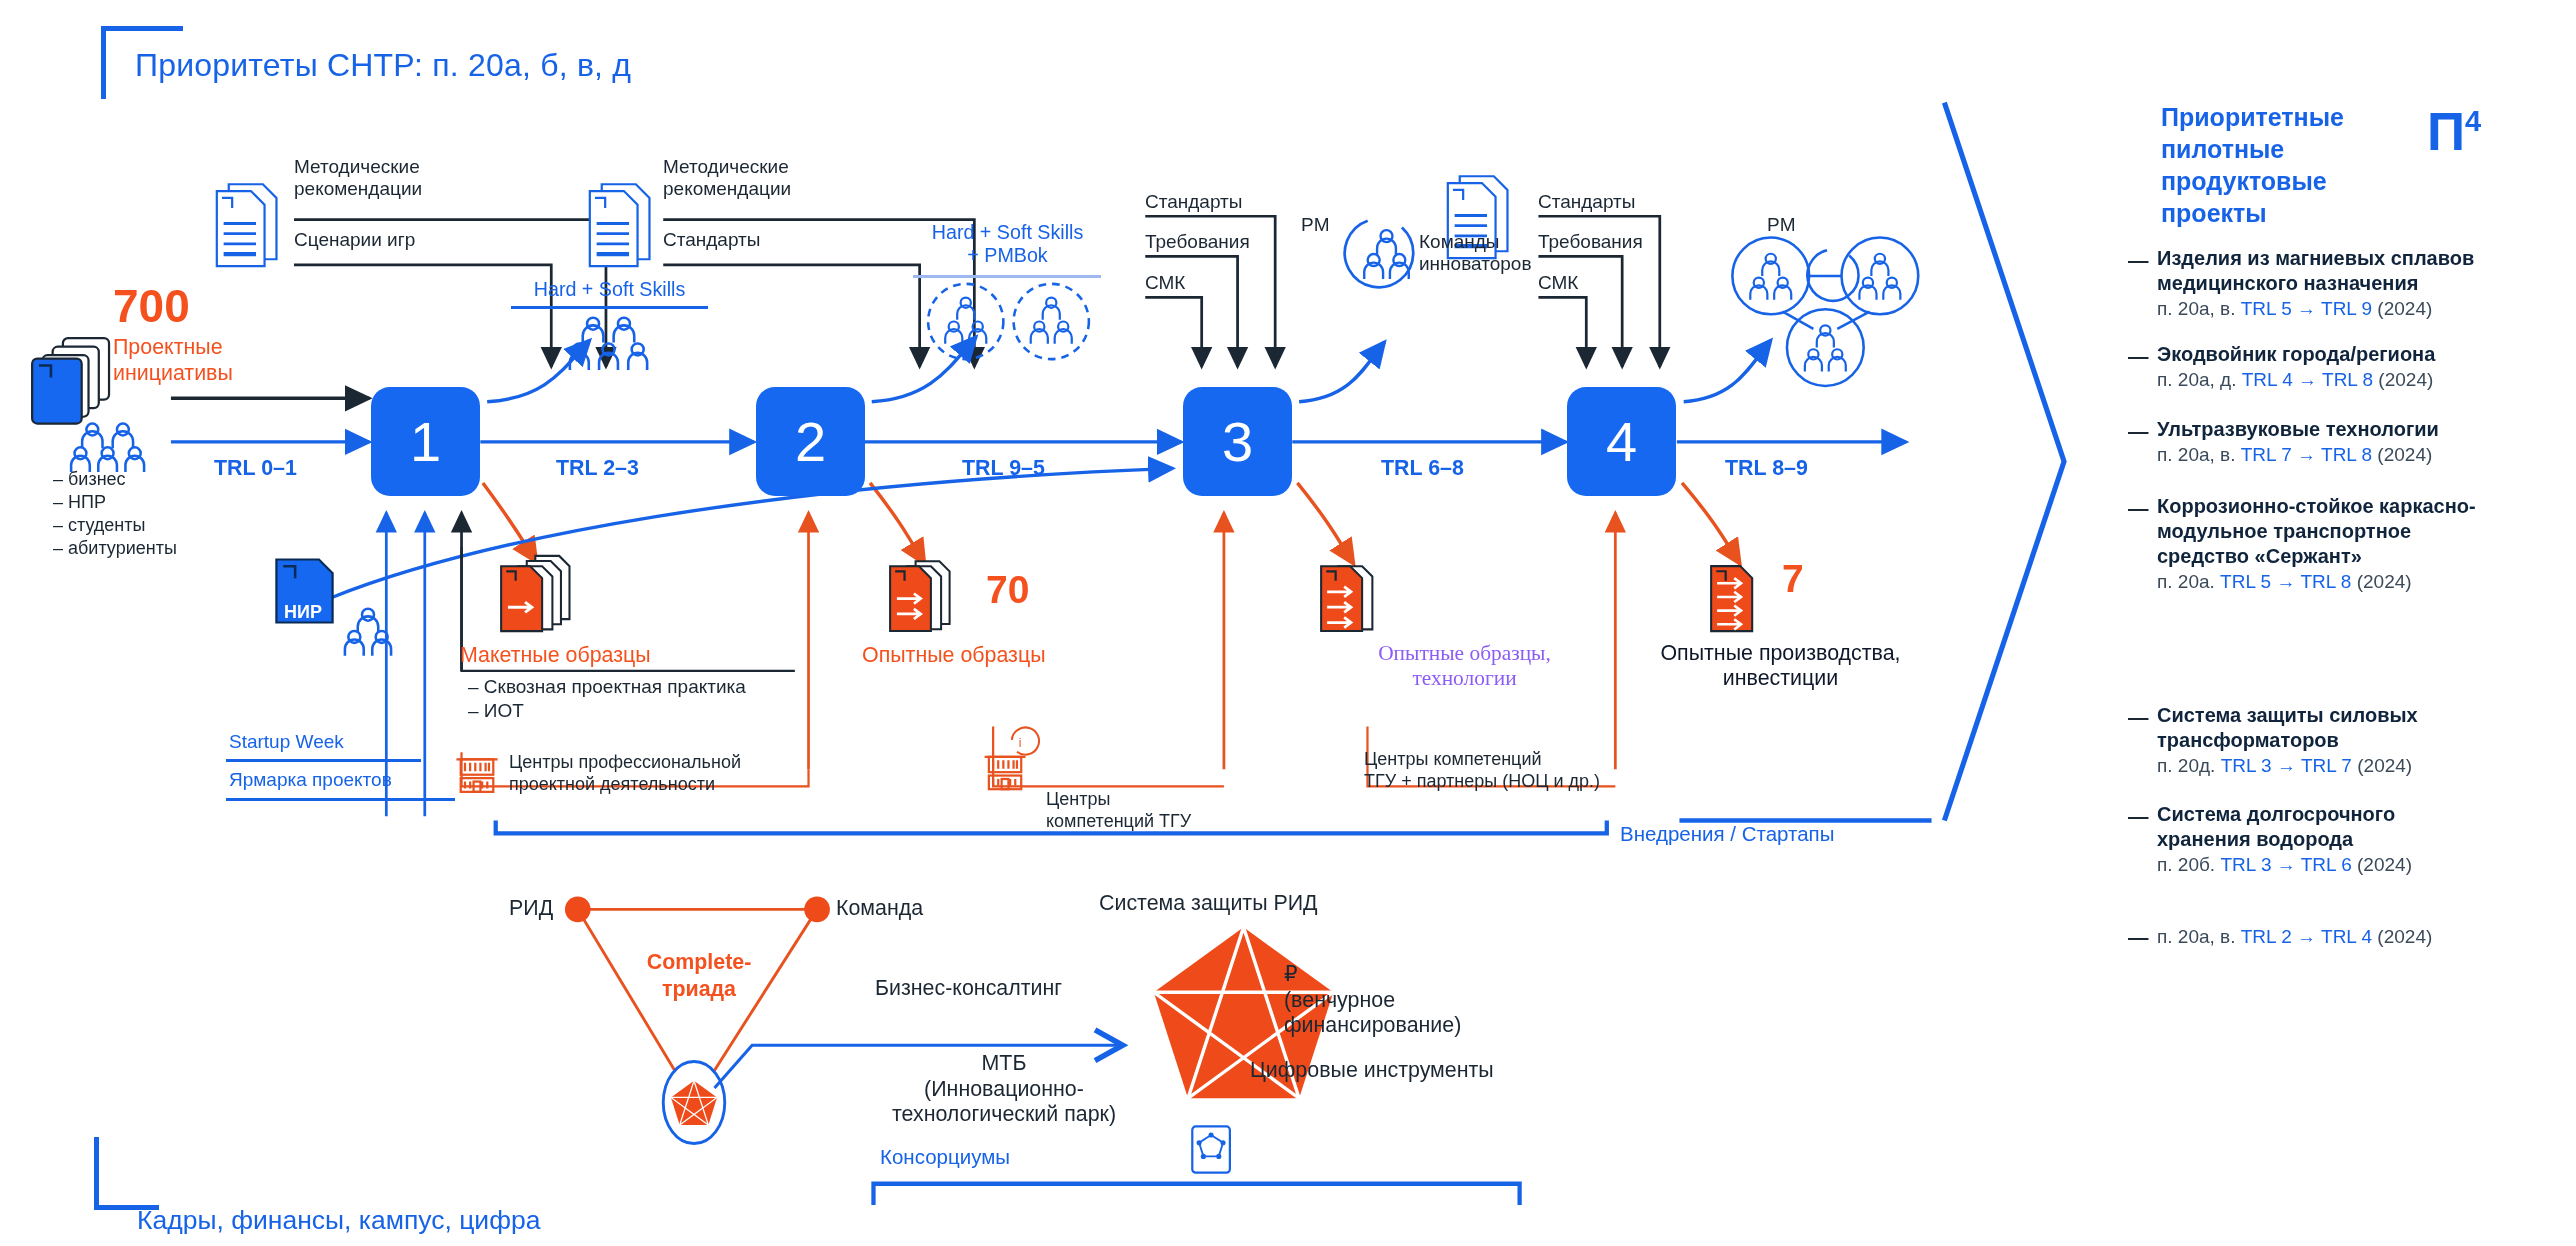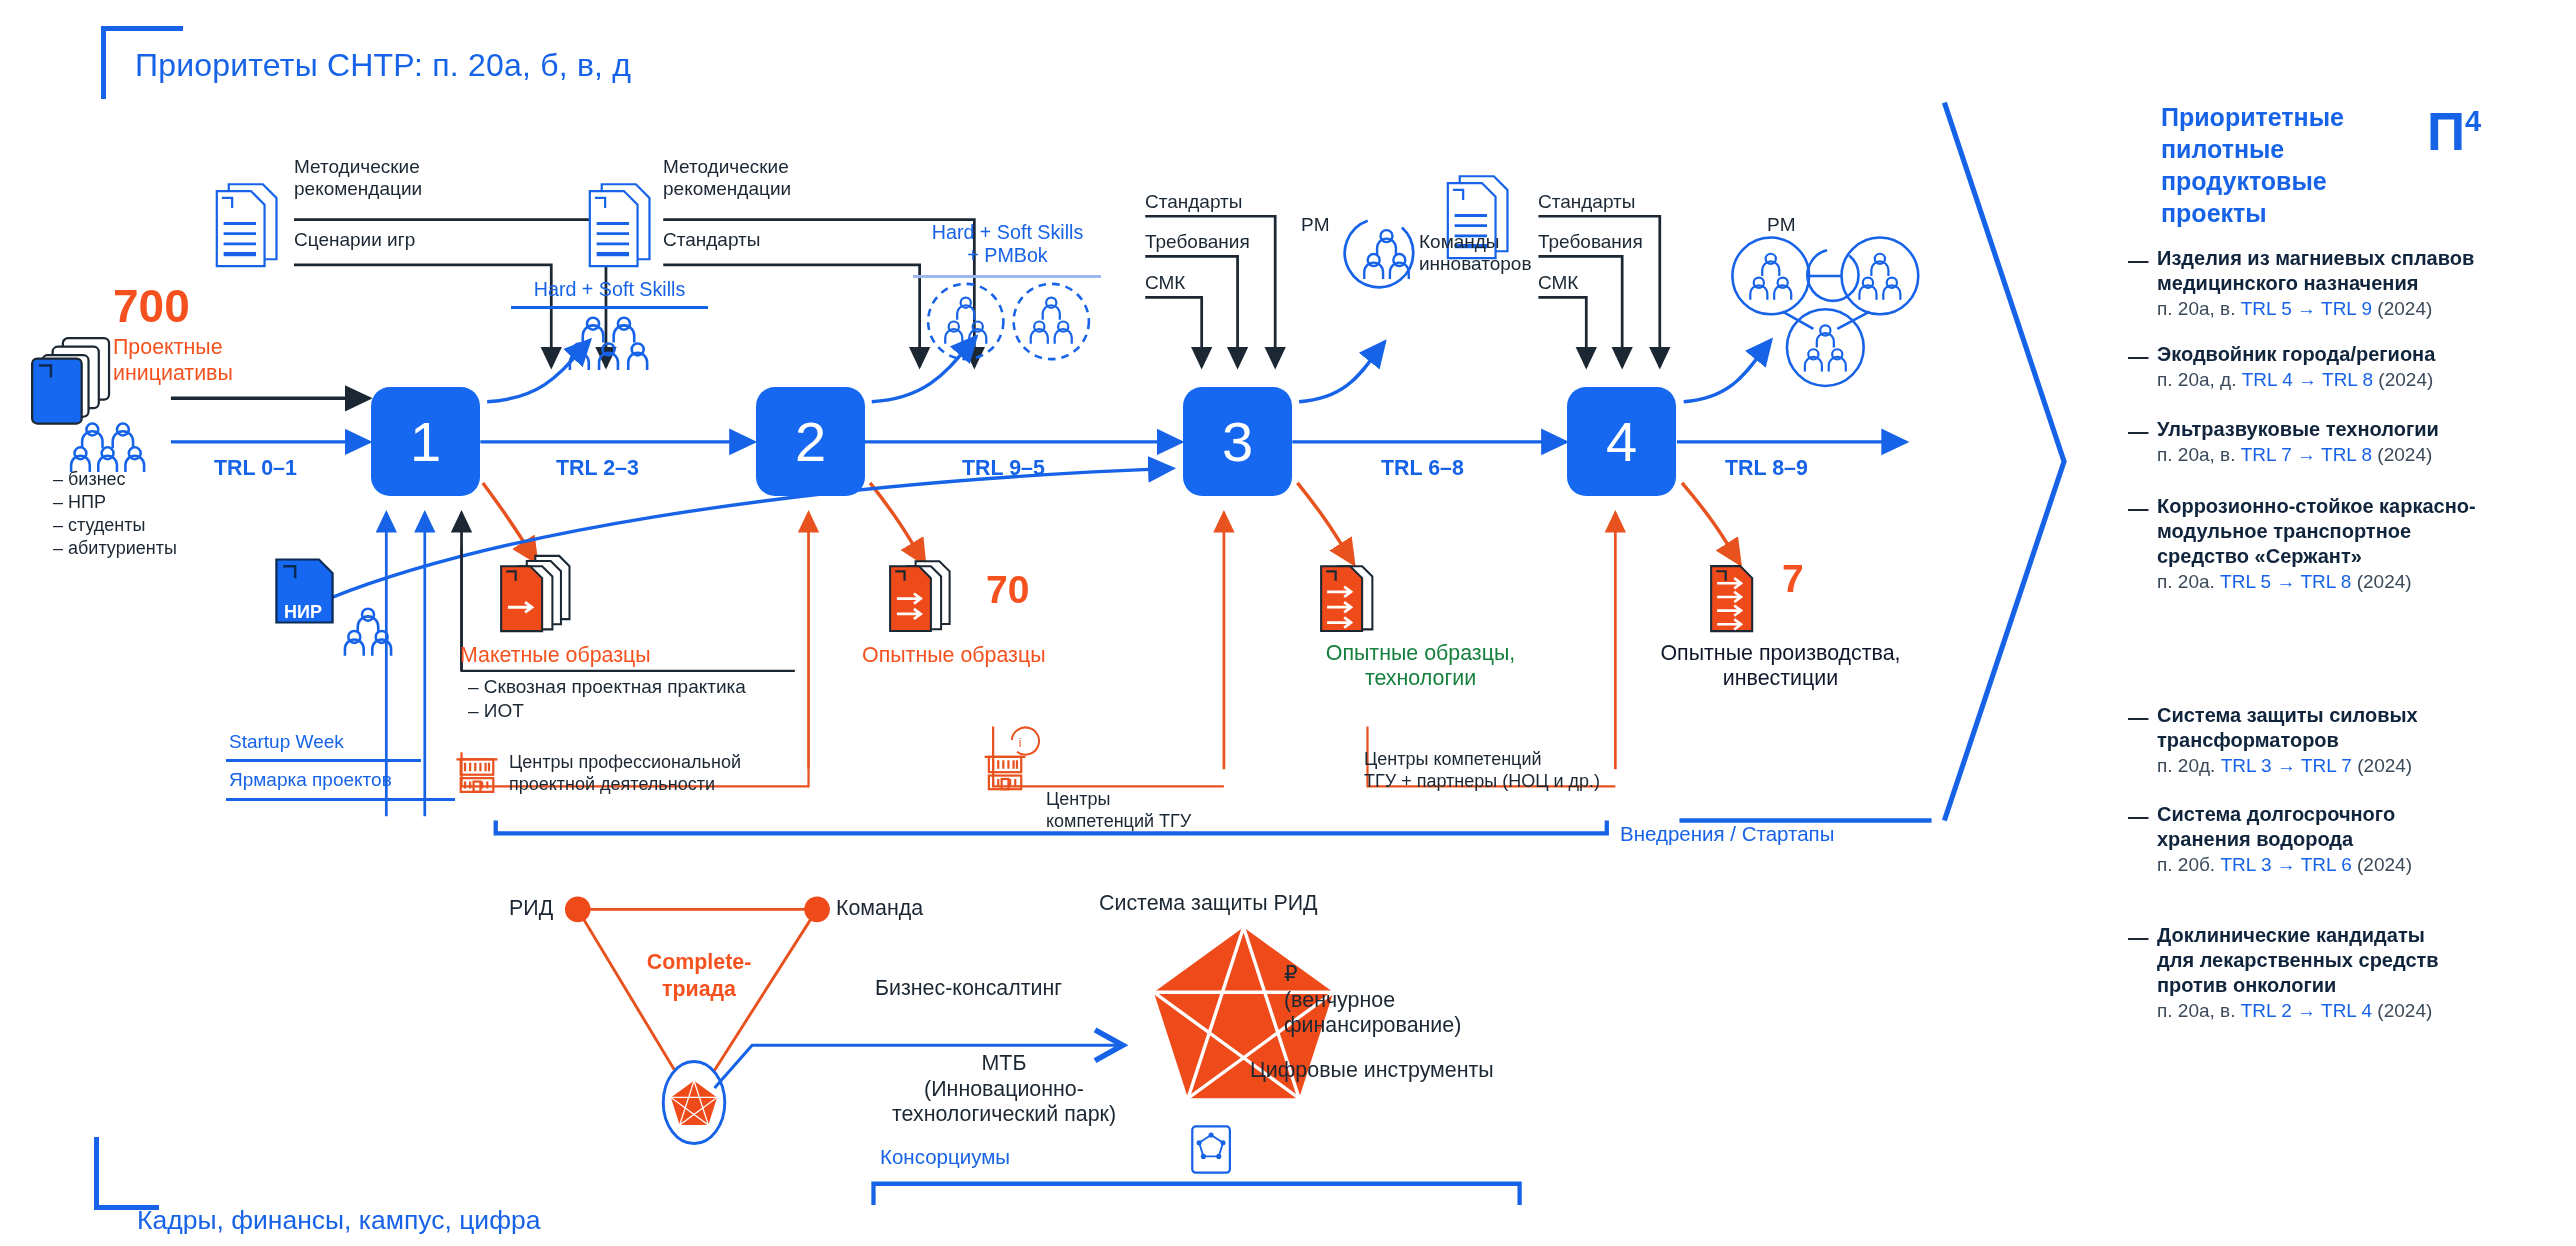--- a/index.html
+++ b/index.html
@@ -450,21 +450,21 @@
 <div class="abs nsel" style="left:862px;top:643px;font-size:21.4px;color:#f4511e;white-space:nowrap;">Опытные образцы</div>
 
 <div class="abs" style="left:1316px;top:554px;">
   <svg width="82" height="79" viewBox="0 0 96 92">
     <path d="M26,14 h28 l12,12 v62 h-40 z" fill="#fff" stroke="#1b2733" stroke-width="2.4"></path>
     <path d="M6,14 h34 l14,14 v62 h-48 z" fill="#ef4a1a" stroke="#1b2733" stroke-width="2.4"></path>
     <path d="M12,20 h11 v11" fill="none" stroke="#1b2733" stroke-width="2.6"></path>
     <path d="M13,44 h28 M33,38 l8,6 -8,6 M13,62 h28 M33,56 l8,6 -8,6 M13,80 h28 M33,74 l8,6 -8,6" fill="none" stroke="#fff" stroke-width="3.2"></path>
   </svg>
 </div>
-<div class="abs nsel" style="left:1306px;top:641px;font-size:21.4px;color:#15803d;line-height:1.18;white-space:pre-line;text-align:center;width:229px;">Опытные образцы,
+<div class="abs nsel" style="left:1350px;top:641px;font-size:21.4px;color:#8b5cf6;line-height:1.18;white-space:pre-line;text-align:center;width:229px;font-family:Liberation Serif, serif;">Опытные образцы,
 технологии</div>
 
 <div class="abs" style="left:1706px;top:554px;">
   <svg width="77" height="79" viewBox="0 0 90 92">
     <path d="M6,14 h34 l14,14 v62 h-48 z" fill="#ef4a1a" stroke="#1b2733" stroke-width="2.4"></path>
     <path d="M12,20 h11 v11" fill="none" stroke="#1b2733" stroke-width="2.6"></path>
     <path d="M13,34 h28 M33,28 l8,6 -8,6 M13,50 h28 M33,44 l8,6 -8,6 M13,66 h28 M33,60 l8,6 -8,6 M13,82 h28 M33,76 l8,6 -8,6" fill="none" stroke="#fff" stroke-width="3"></path>
   </svg>
 </div>
 <div class="abs num-mid nsel" style="left:1762px;top:557px;">7</div>
@@ -606,23 +606,20 @@
     <span>п. 20б.</span>
     <span class="trl">TRL 3</span>
     <span class="trl">→</span>
     <span class="trl">TRL 6</span>
     <span>(2024)</span>
   </div>
 </div>
 
 <div class="rp-item" style="top:923px;">
   <span class="rp-dash">—</span>
-  <div class="rp-name">Доклинические кандидаты
-для лекарственных средств
-против онкологии</div>
   <div class="rp-meta">
     <span>п. 20а, в.</span>
     <span class="trl">TRL 2</span>
     <span class="trl">→</span>
     <span class="trl">TRL 4</span>
     <span>(2024)</span>
   </div>
 </div>
 
 

